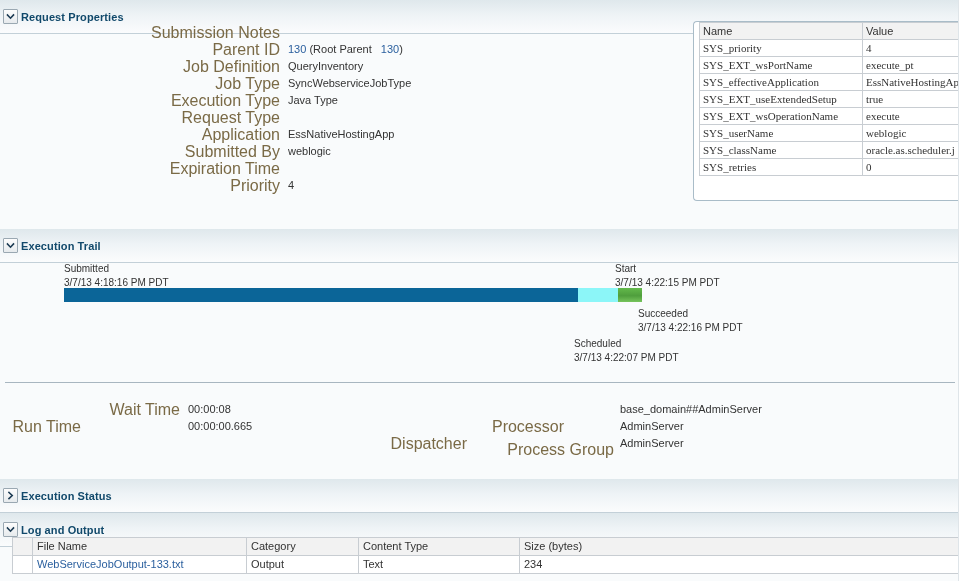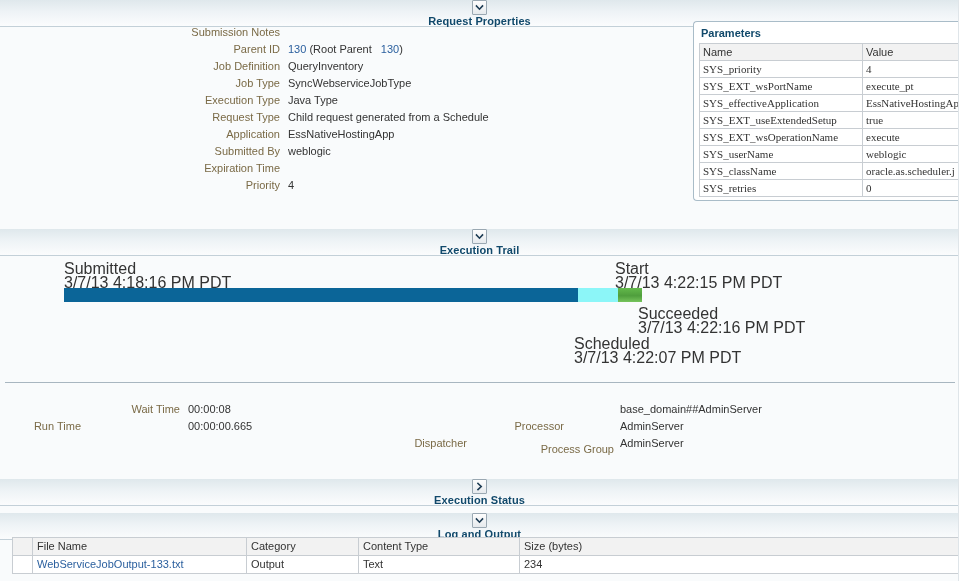--- a/index.html
+++ b/index.html
@@ -15,27 +15,26 @@
     color: #333333;
     overflow: hidden;
     position: relative;
   }
 
   
   .section-header {
     position: absolute;
     left: 0;
     width: 959px;
-    height: 27px;
+    height: 34px;
     background: linear-gradient(to bottom, #dfe8ec 0%, #eef3f6 45%, #fbfcfd 100%);
     border-bottom: 1px solid #c3d0d8;
     display: flex;
     align-items: center;
     box-sizing: border-box;
-    flex-direction: column;
   }
   .disclosure {
     width: 13px;
     height: 13px;
     margin-left: 3px;
     margin-right: 3px;
     border: 1px solid #9aa8b2;
     background: linear-gradient(to bottom, #fdfdfd 0%, #e6eaed 100%);
     border-radius: 1px;
     display: inline-flex;
@@ -59,21 +58,21 @@
     height: 15px;
     line-height: 15px;
     white-space: nowrap;
   }
   .prop-label {
     position: absolute;
     right: 0;
     top: 0;
     text-align: right;
     color: #7a6a46;
-    font-size: 11px;
+    font-size: 16px;
   }
   .prop-value {
     position: absolute;
     left: 288px;
     top: 0;
     color: #333333;
     font-size: 11px;
   }
   .link {
     color: #2a5f9e;
@@ -125,21 +124,21 @@
     background: #f2f2f2;
     color: #333333;
   }
   .param-table td { background: #ffffff; font-family: Liberation Serif, serif; }
   .col-pname { width: 156px; }
   .col-pvalue { width: 144px; }
 
   
   .trail-label {
     position: absolute;
-    font-size: 16px;
+    font-size: 10px;
     color: #333333;
     white-space: nowrap;
     line-height: 14px;
   }
   .trail-bar {
     position: absolute;
     height: 14px;
     top: 288px;
   }
   .seg-submitted { background: #0b6598; }
@@ -229,21 +228,20 @@
   <span class="prop-value">SyncWebserviceJobType</span>
 </div>
 
 <div class="prop-row" style="top:93px; left:0; width:959px;">
   <span class="prop-label" style="right:679px;">Execution Type</span>
   <span class="prop-value">Java Type</span>
 </div>
 
 <div class="prop-row" style="top:110px; left:0; width:959px;">
   <span class="prop-label" style="right:679px;">Request Type</span>
-  <span class="prop-value">Child request generated from a Schedule</span>
 </div>
 
 <div class="prop-row" style="top:127px; left:0; width:959px;">
   <span class="prop-label" style="right:679px;">Application</span>
   <span class="prop-value">EssNativeHostingApp</span>
 </div>
 
 <div class="prop-row" style="top:144px; left:0; width:959px;">
   <span class="prop-label" style="right:679px;">Submitted By</span>
   <span class="prop-value">weblogic</span>
@@ -253,21 +251,20 @@
   <span class="prop-label" style="right:679px;">Expiration Time</span>
   <span class="prop-value"></span>
 </div>
 
 <div class="prop-row" style="top:178px; left:0; width:959px;">
   <span class="prop-label" style="right:679px;padding-left:24px;">Priority</span>
   <span class="prop-value">4</span>
 </div>
 
 <div class="param-panel">
-  <div class="param-panel-title">Parameters</div>
   <table class="param-table">
     <thead>
       <tr>
         <th class="col-pname">Name</th>
         <th class="col-pvalue">Value</th>
       </tr>
     </thead>
     <tbody>
       <tr>
         <td>SYS_priority</td>

